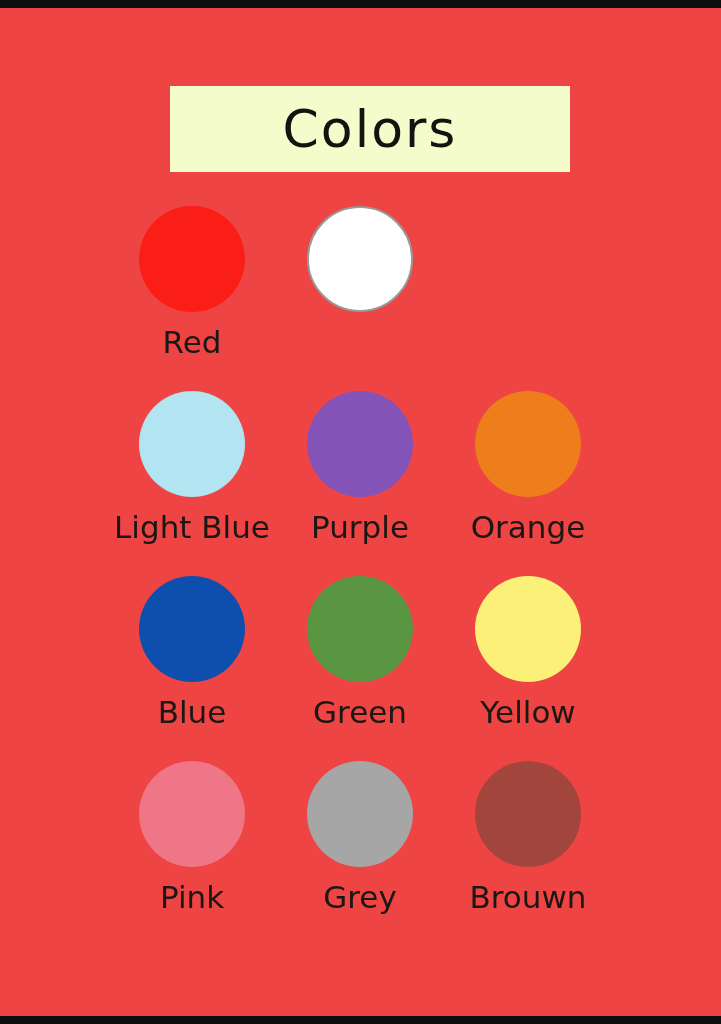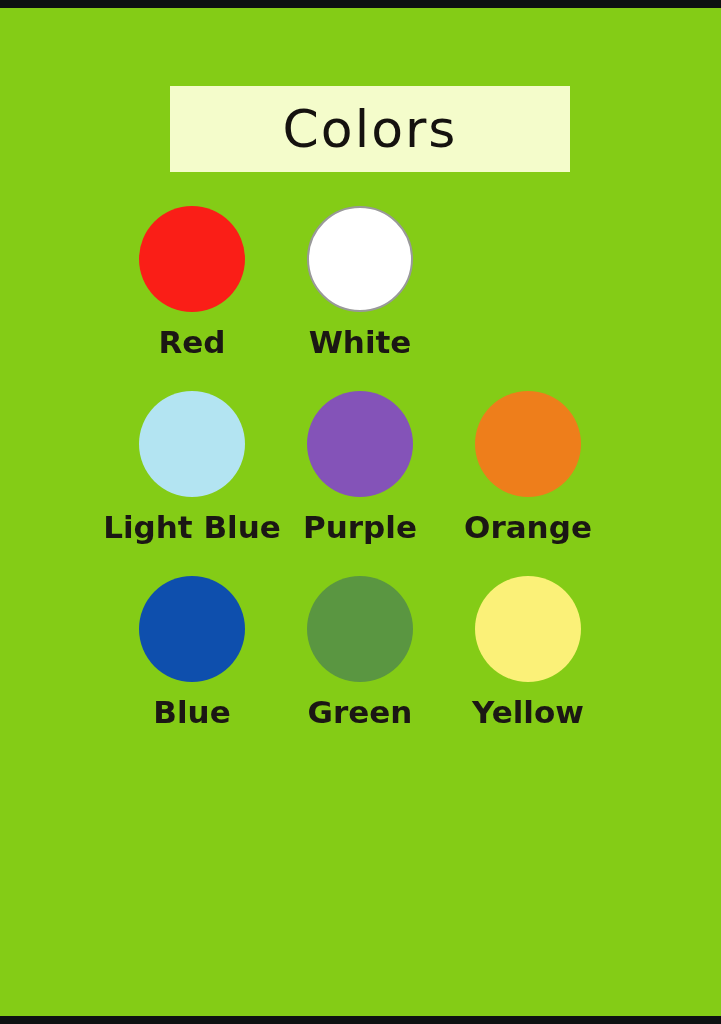--- a/index.html
+++ b/index.html
@@ -77,48 +77,47 @@
     width: 106px;
     height: 106px;
     border-radius: 50%;
     box-sizing: border-box;
   }
 
   .swatch-label {
     margin-top: 13px;
     font-family: "DejaVu Sans", sans-serif;
     font-size: 31px;
-    font-weight: 700;
+    font-weight: 400;
     color: #1b1714;
     white-space: nowrap;
     line-height: 1.1;
     text-align: center;
   }
 </style>
 </head>
 <body>
 
 <div class="edge-bar top" style="background: rgb(13, 16, 17);"></div>
 
-<div class="sheet" style="background: #84cc16;">
+<div class="sheet" style="background: #ef4444;">
 
   <div class="title-banner" style="background: rgb(244, 252, 203);">
     <div class="title-text">Colors</div>
   </div>
 
   <div class="grid">
 
     <div class="row">
       <div class="cell">
         <div class="swatch" style="background: rgb(250, 30, 23); border: none;"></div>
         <div class="swatch-label">Red</div>
       </div>
       <div class="cell">
         <div class="swatch" style="background: rgb(255, 255, 255); border: 2px solid rgb(153, 153, 153);"></div>
-        <div class="swatch-label">White</div>
       </div>
     </div>
 
     <div class="row">
       <div class="cell">
         <div class="swatch" style="background: rgb(179, 228, 242); border: none;"></div>
         <div class="swatch-label">Light Blue</div>
       </div>
       <div class="cell">
         <div class="swatch" style="background: rgb(132, 83, 184); border: none;"></div>
@@ -138,17 +137,31 @@
       <div class="cell">
         <div class="swatch" style="background: rgb(90, 150, 65); border: none;"></div>
         <div class="swatch-label">Green</div>
       </div>
       <div class="cell">
         <div class="swatch" style="background: rgb(251, 241, 120); border: none;"></div>
         <div class="swatch-label">Yellow</div>
       </div>
     </div>
 
+    <div class="row">
+      <div class="cell">
+        <div class="swatch" style="background: rgb(239, 118, 134); border: none;"></div>
+        <div class="swatch-label">Pink</div>
+      </div>
+      <div class="cell">
+        <div class="swatch" style="background: rgb(166, 166, 166); border: none;"></div>
+        <div class="swatch-label">Grey</div>
+      </div>
+      <div class="cell">
+        <div class="swatch" style="background: rgb(162, 69, 61); border: none;"></div>
+        <div class="swatch-label">Brouwn</div>
+      </div>
+    </div>
 
   </div>
 </div>
 
 <div class="edge-bar bottom" style="background: rgb(13, 16, 17);"></div>
 
 </body></html>

